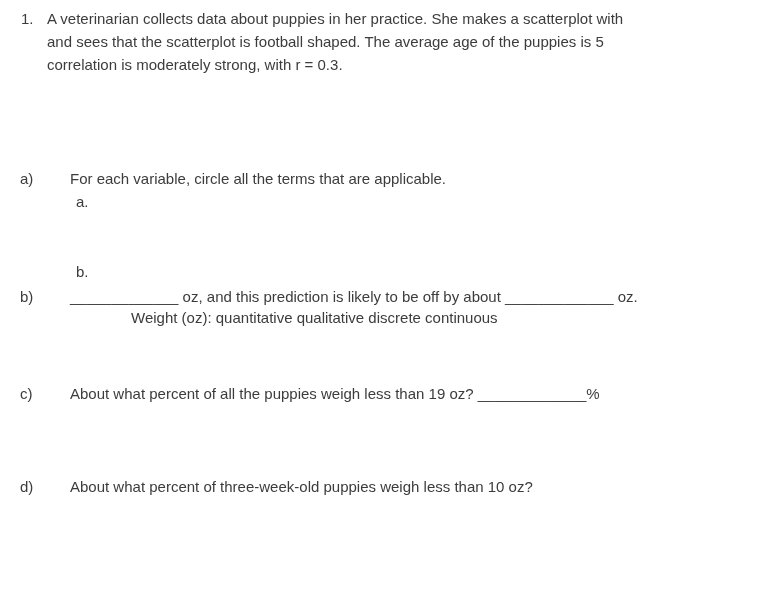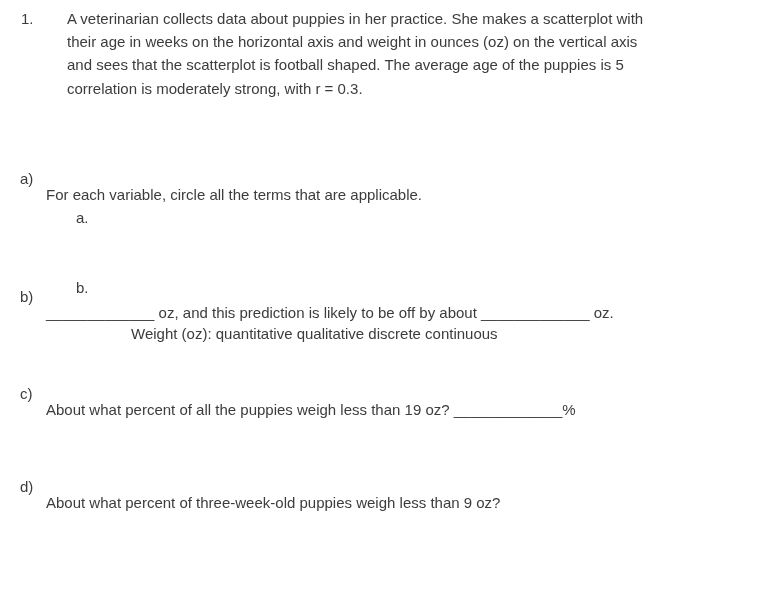--- a/index.html
+++ b/index.html
@@ -25,25 +25,24 @@
   }
   .marker {
     position: absolute;
     left: 20px;
     top: 0;
   }
   .m-num {
     left: 21px;
   }
   .indent-1 {
-    padding-left: 46px;
-    margin-top: 16px;
+    padding-left: 70px;
   }
   .indent-q {
-    padding-left: 67px;
+    padding-left: 47px;
   }
   .line {
     white-space: pre;
   }
   .subitem {
     position: relative;
     padding-left: 106px;
   }
   .submarker {
     position: absolute;
@@ -53,21 +52,20 @@
 </style>
 </head>
 <body>
 
 <div class="page">
 
   <section class="block" style="top:7px">
     <span class="marker m-num">1.</span>
     <div class="indent-q">
       <div class="line">A veterinarian collects data about puppies in her practice. She makes a scatterplot with</div>
-      <div class="line">their age in weeks on the horizontal axis and weight in ounces (oz) on the vertical axis</div>
       <div class="line">and sees that the scatterplot is football shaped. The average age of the puppies is 5</div>
       <div class="line">correlation is moderately strong, with r = 0.3.</div>
     </div>
   </section>
 
   <section class="block" style="top:167px">
     <span class="marker">a)</span>
     <div class="line indent-1">For each variable, circle all the terms that are applicable.</div>
     <div class="line subitem">
       <span class="submarker">a.</span>
@@ -86,17 +84,17 @@
   </section>
 
   <section class="block" style="top:382px">
     <span class="marker">c)</span>
     <div class="line indent-1">About what percent of all the puppies weigh less than 19 oz? _____________%</div>
   </section>
 
   <section class="block" style="top:475px">
     <span class="marker">d)</span>
     <div class="indent-1">
-      <div class="line">About what percent of three-week-old puppies weigh less than 9 oz?</div>
+      <div class="line">About what percent of three-week-old puppies weigh less than 10 oz?</div>
     </div>
   </section>
 
 </div>
 
 </body></html>

